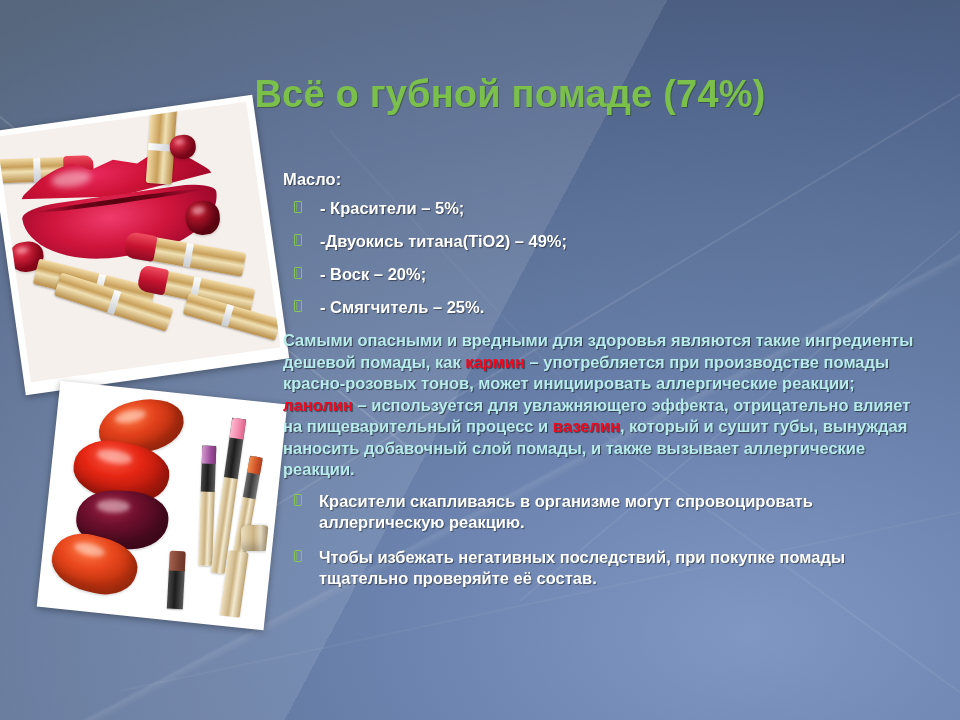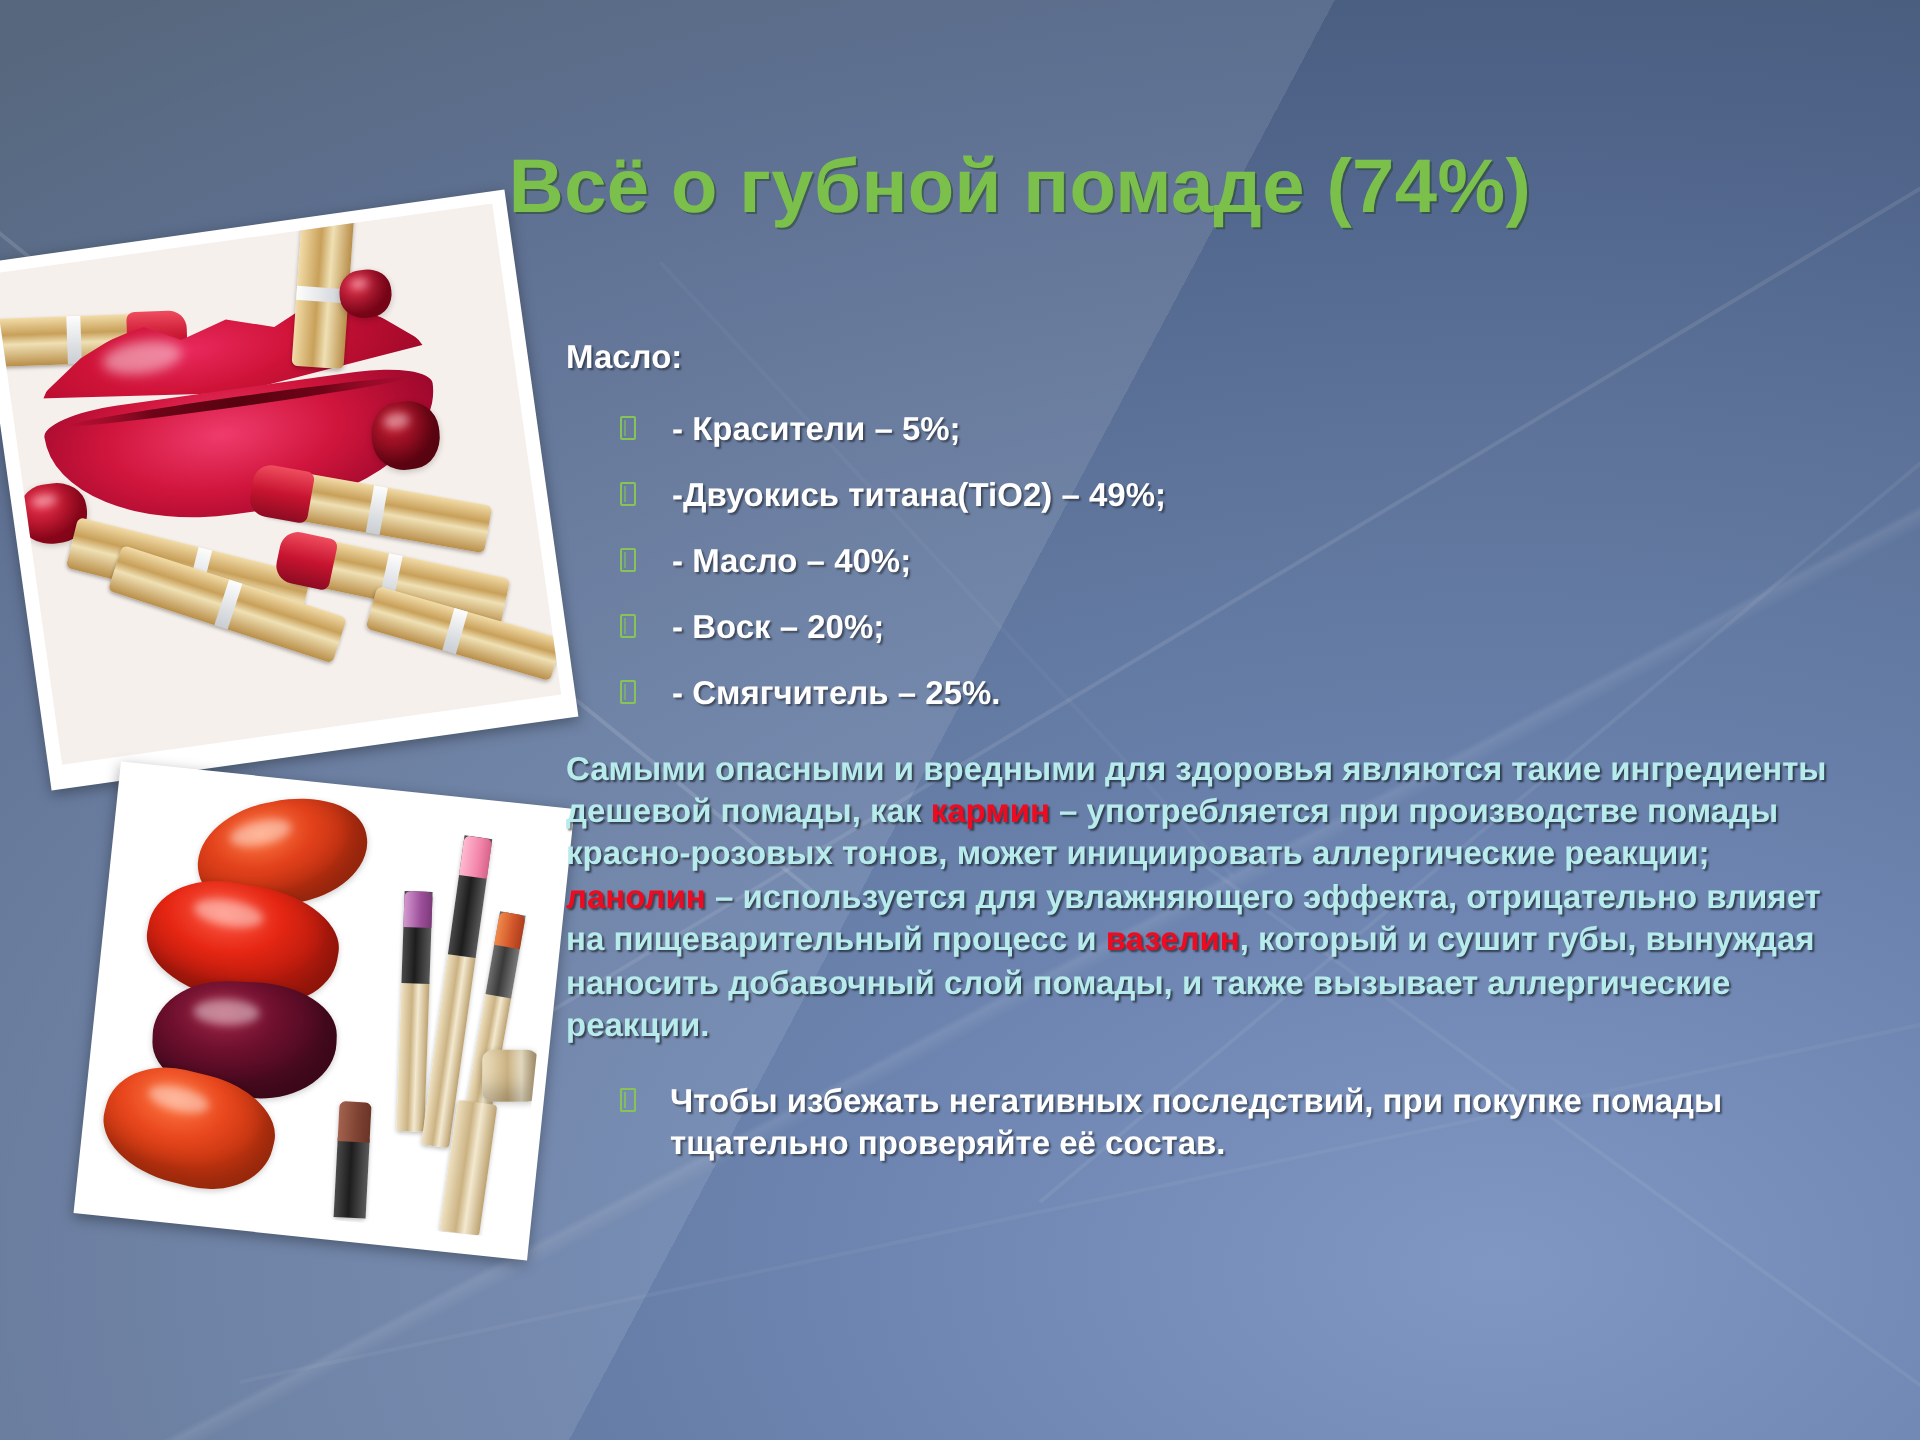--- a/index.html
+++ b/index.html
@@ -55,21 +55,21 @@
   }
   .lead {
     color: #ffffff;
     font-size: 16.5px;
     font-weight: bold;
     text-shadow: 1px 1px 1px rgba(0,0,0,.45);
     margin-bottom: 9px;
   }
   ul.bullets {
     list-style: none;
-    margin: 16px;
+    margin: 0;
     padding: 0;
   }
   ul.bullets li {
     position: relative;
     padding-left: 37px;
     color: #ffffff;
     font-size: 16.5px;
     font-weight: bold;
     line-height: 1.28;
     text-shadow: 1px 1px 1px rgba(0,0,0,.45);
@@ -334,37 +334,34 @@
       <li>
         <span class="bullet-glyph"></span>
         <span>- Красители – 5%;</span>
       </li>
       <li>
         <span class="bullet-glyph"></span>
         <span>-Двуокись титана(TiO2) – 49%;</span>
       </li>
       <li>
         <span class="bullet-glyph"></span>
-        <span>- Масло – 40%;</span>
-      </li>
-      <li>
-        <span class="bullet-glyph"></span>
         <span>- Воск – 20%;</span>
       </li>
       <li>
         <span class="bullet-glyph"></span>
         <span>- Смягчитель – 25%.</span>
       </li>
     </ul>
 
     <p id="warning"><span>Самыми опасными и вредными для здоровья являются такие ингредиенты дешевой помады, как  </span><span class="hl">кармин</span><span> – употребляется при производстве помады красно-розовых тонов, может инициировать аллергические реакции; </span><span class="hl">ланолин</span><span> – используется для увлажняющего эффекта, отрицательно влияет на пищеварительный процесс и </span><span class="hl">вазелин</span><span>, который и сушит губы, вынуждая наносить добавочный слой помады, и также вызывает аллергические реакции.</span></p>
 
     <ul class="bullets tail">
       <li>
         <span class="bullet-glyph"></span>
+        <span>Красители скапливаясь в организме могут спровоцировать аллергическую реакцию.</span>
       </li>
       <li>
         <span class="bullet-glyph"></span>
         <span>Чтобы избежать негативных последствий, при покупке помады тщательно проверяйте её состав.</span>
       </li>
     </ul>
 
   </div>
 </div>
 

